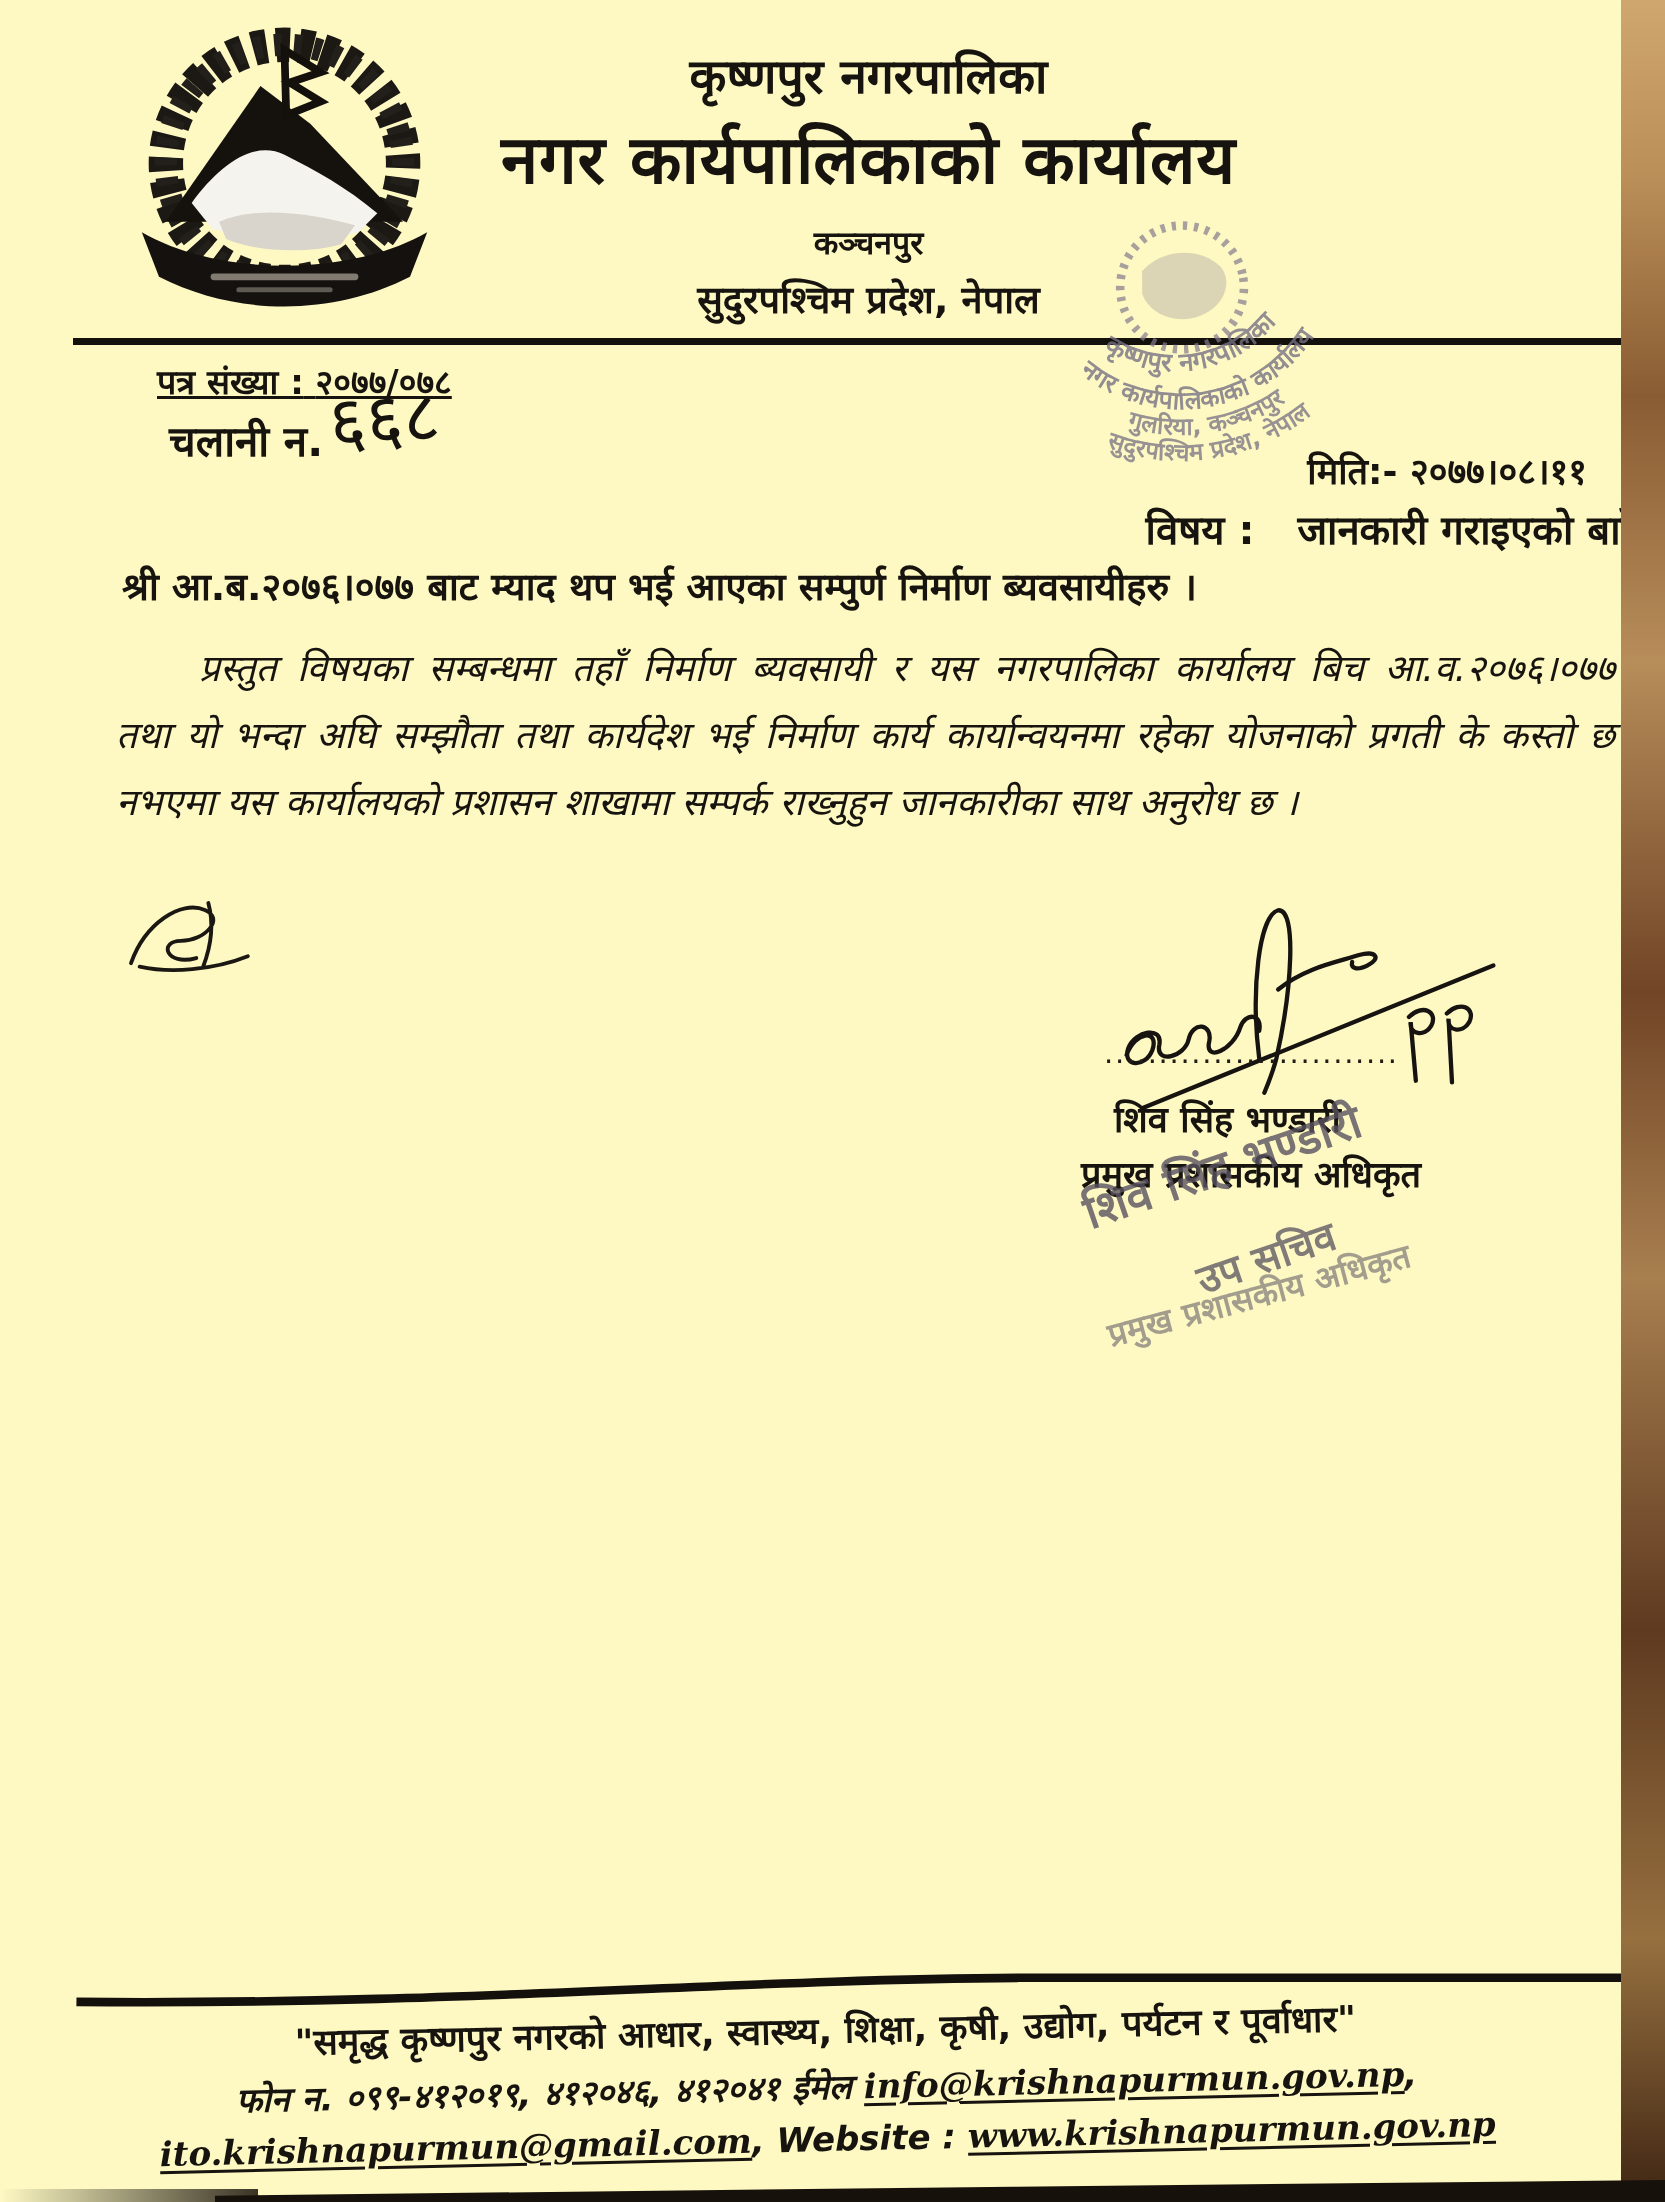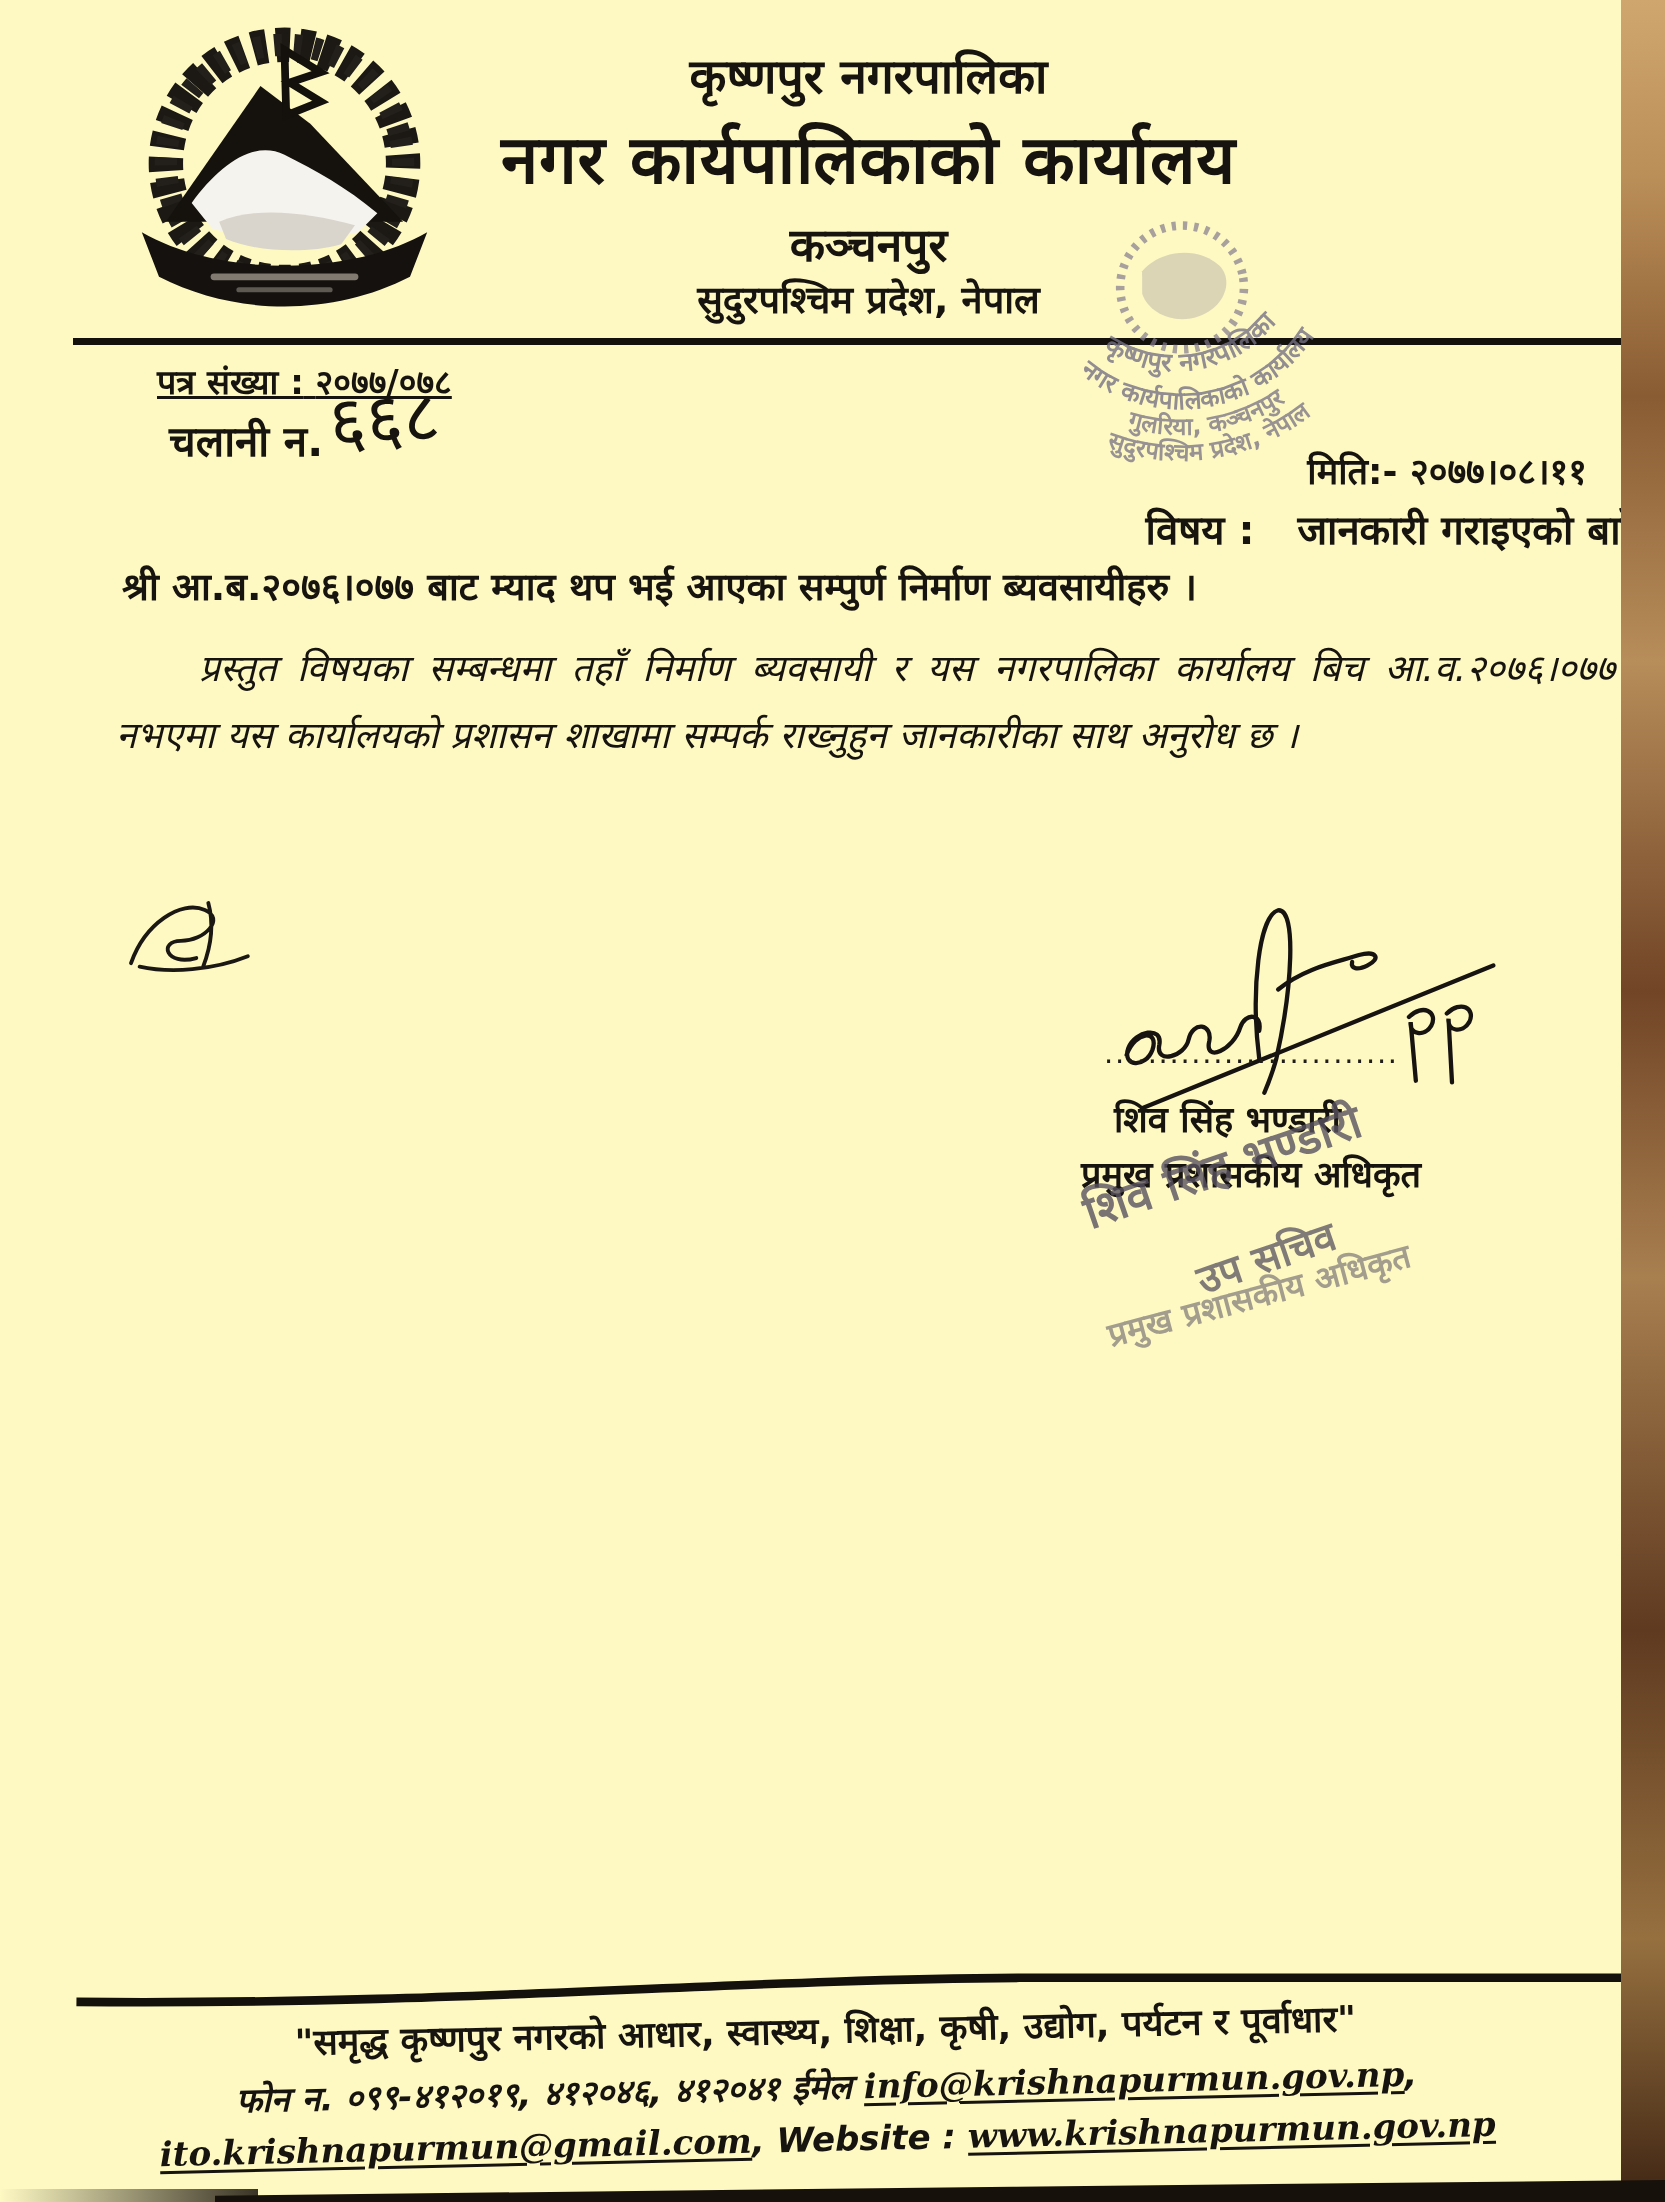--- a/index.html
+++ b/index.html
@@ -8,21 +8,21 @@
     width:1666px;height:2203px;
     background:#fef9c3;
     overflow:hidden;
     font-family:"DejaVu Sans", sans-serif;
     color:#17140f;
   }
   
   .letterhead{position:absolute;left:72px;top:45px;width:1593px;text-align:center;}
   .lh-municipality{font-size:48px;font-weight:700;line-height:62px;}
   .lh-office{font-size:67px;font-weight:700;line-height:83px;margin-top:12px;letter-spacing:0.9px;}
-  .lh-district{font-size:46px;font-weight:700;line-height:53px;margin-top:17px;}
+  .lh-district{font-size:32px;font-weight:700;line-height:53px;margin-top:17px;font-family:Liberation Mono, monospace;}
   .lh-province{font-size:38px;font-weight:700;line-height:46px;margin-top:5.2px;}
   .rule{position:absolute;left:73px;top:338px;width:1556px;height:6.9px;background:#14110d;}
   .logo{position:absolute;left:116px;top:19px;width:337px;height:306px;}
   
   .hstamp{position:absolute;left:903px;top:213px;width:465px;height:275px;transform:rotate(-9deg);opacity:.88;}
   
   .ref-line{position:absolute;left:157px;top:358px;font-size:34px;font-weight:700;text-decoration:underline;}
   .dispatch-line{position:absolute;left:169px;top:411px;font-size:42px;font-weight:700;}
   .dispatch-hand{position:absolute;left:329px;top:368px;font-size:71px;font-weight:400;transform:rotate(-4deg);font-family:"DejaVu Serif", serif;}
   .date-line{position:absolute;right:79px;top:446px;font-size:36px;font-weight:700;}
@@ -120,20 +120,21 @@
   </div>
 
   <div class="subject">
     <span>विषय :</span><span class="gap"></span>
     <span>जानकारी गराइएको बारे ।</span>
   </div>
   <div class="addressee">श्री आ.ब.२०७६।०७७ बाट म्याद थप भई आएका सम्पुर्ण निर्माण ब्यवसायीहरु ।</div>
 
   <div class="body-block">
     <span class="body-line first">प्रस्तुत विषयका सम्बन्धमा तहाँ निर्माण ब्यवसायी र यस नगरपालिका कार्यालय बिच आ.व.२०७६।०७७</span>
+    <span class="body-line">तथा यो भन्दा अघि सम्झौता तथा कार्यदेश भई निर्माण कार्य कार्यान्वयनमा रहेका योजनाको प्रगती के कस्तो छ</span>
     <span class="body-line last">नभएमा यस कार्यालयको प्रशासन शाखामा सम्पर्क राख्नुहुन जानकारीका साथ अनुरोध छ ।</span>
   </div>
 
   <svg class="margin-scribble" viewBox="0 0 170 130">
     <path d="M14,92 C30,46 72,18 100,30 C124,40 100,66 72,66 C46,66 54,96 90,86 M104,22 C110,44 108,70 98,96 M24,96 C60,104 110,100 150,84" fill="none" stroke="#1b1813" stroke-width="4.5" stroke-linecap="round"></path>
   </svg>
 
   <svg class="sig-svg" viewBox="0 0 560 290">
     <g fill="none" stroke="#161310" stroke-width="5" stroke-linecap="round">
       <path d="M60,196 C70,168 98,166 90,190 C82,212 54,210 62,188 C70,168 102,162 98,184 C93,208 128,198 132,178 C137,156 160,160 156,180 C150,206 184,190 192,164 C198,146 218,148 214,168"></path>

